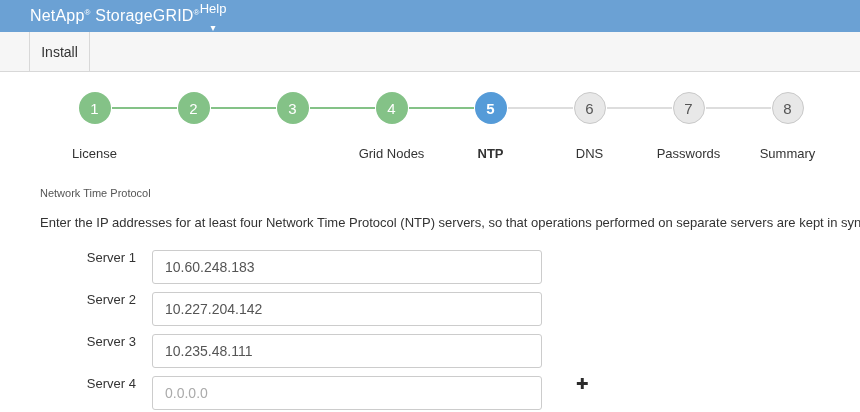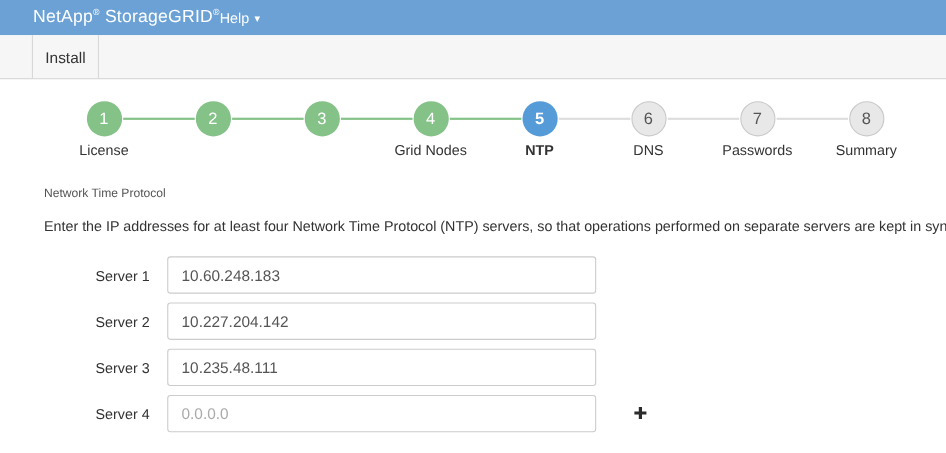--- a/index.html
+++ b/index.html
@@ -4,51 +4,51 @@
 <style>
   * { margin:0; padding:0; box-sizing:border-box; }
   html,body { width:860px; height:412px; overflow:hidden; background:#fff;
     font-family:"Liberation Sans", sans-serif; }
 
   
   .topbar { height:32px; background:var(--header-bg,#6ba1d4); display:flex;
     align-items:center; justify-content:flex-start; padding:0 22px 0 30px; }
   .brand { color:#fff; font-size:16px; font-weight:400; letter-spacing:.2px; }
   .brand sup { font-size:8px; vertical-align:super; }
-  .help { color:#fff; font-size:13px; cursor:pointer; display:flex; align-items:center; gap:5px; }
+  .help { color:#fff; font-size:13px; cursor:pointer; display:flex; align-items:center; gap:5px;flex-direction:column; }
   .help .caret { font-size:10px; position:relative; top:1px; }
 
   
   .tabbar { height:40px; background:#f6f6f6; border-bottom:1px solid #d8d8d8; display:flex; }
   .tab-spacer { width:30px; border-right:1px solid #d8d8d8; }
   .tab { min-width:60px; padding:14px 11px; display:flex; align-items:center; justify-content:center;
     font-size:14px; color:#333; border-right:1px solid #d8d8d8; cursor:pointer; background:#f6f6f6; }
 
   
   .stepper { margin:20px 0 0 45px; width:792px; }
   .steps { list-style:none; display:flex; }
   .step { flex:1; text-align:center; position:relative; }
   .step:not(:last-child)::after { content:""; position:absolute; top:15px;
     left:calc(50% + 17px); right:calc(-50% + 17px); height:2px; background:#ddd; }
   .step.line-green:not(:last-child)::after { background:var(--green,#84c287); }
   .circle { width:32px; height:32px; border-radius:50%; display:inline-flex;
     align-items:center; justify-content:center; font-size:15px; position:relative; z-index:1; }
   .step.complete .circle { background:var(--green,#84c287); color:#fff; }
   .step.active .circle { background:var(--blue,#559bd8); color:#fff; font-weight:bold; }
   .step.upcoming .circle { background:#e8e8e8; border:1px solid #c9c9c9; color:#555; }
-  .step-label { margin-top:5px; font-size:13px; color:#333; }
+  .step-label { margin-top:22px; font-size:13px; color:#333; }
   .step.active .step-label { font-weight:bold; }
 
   
   .content { margin-left:40px; }
   .page-title { margin-top:26px; font-size:11px; font-weight:400; color:#555; }
   .page-desc { margin-top:16px; font-size:13px; color:#333; white-space:nowrap; }
 
   .ntp-form { margin-top:20px; }
-  .frow { display:flex; align-items:center; margin-bottom:8px; height:34px; }
+  .frow { display:flex; align-items:flex-start; margin-bottom:8px; height:34px; }
   .frow label { width:112px; text-align:right; padding-right:16px; font-size:13px; color:#333; }
   .frow input { width:390px; height:34px; border:1px solid #ccc; border-radius:3px;
     padding:1px 12px; font-size:14px; color:#555; outline:none;
     font-family:"Liberation Sans", sans-serif; }
   .frow input::placeholder { color:#aaa; }
   .add-btn { margin-left:34px; color:#2b2b2b; font-size:15px; cursor:pointer; line-height:1; }
 </style>
 </head>
 <body>
 

